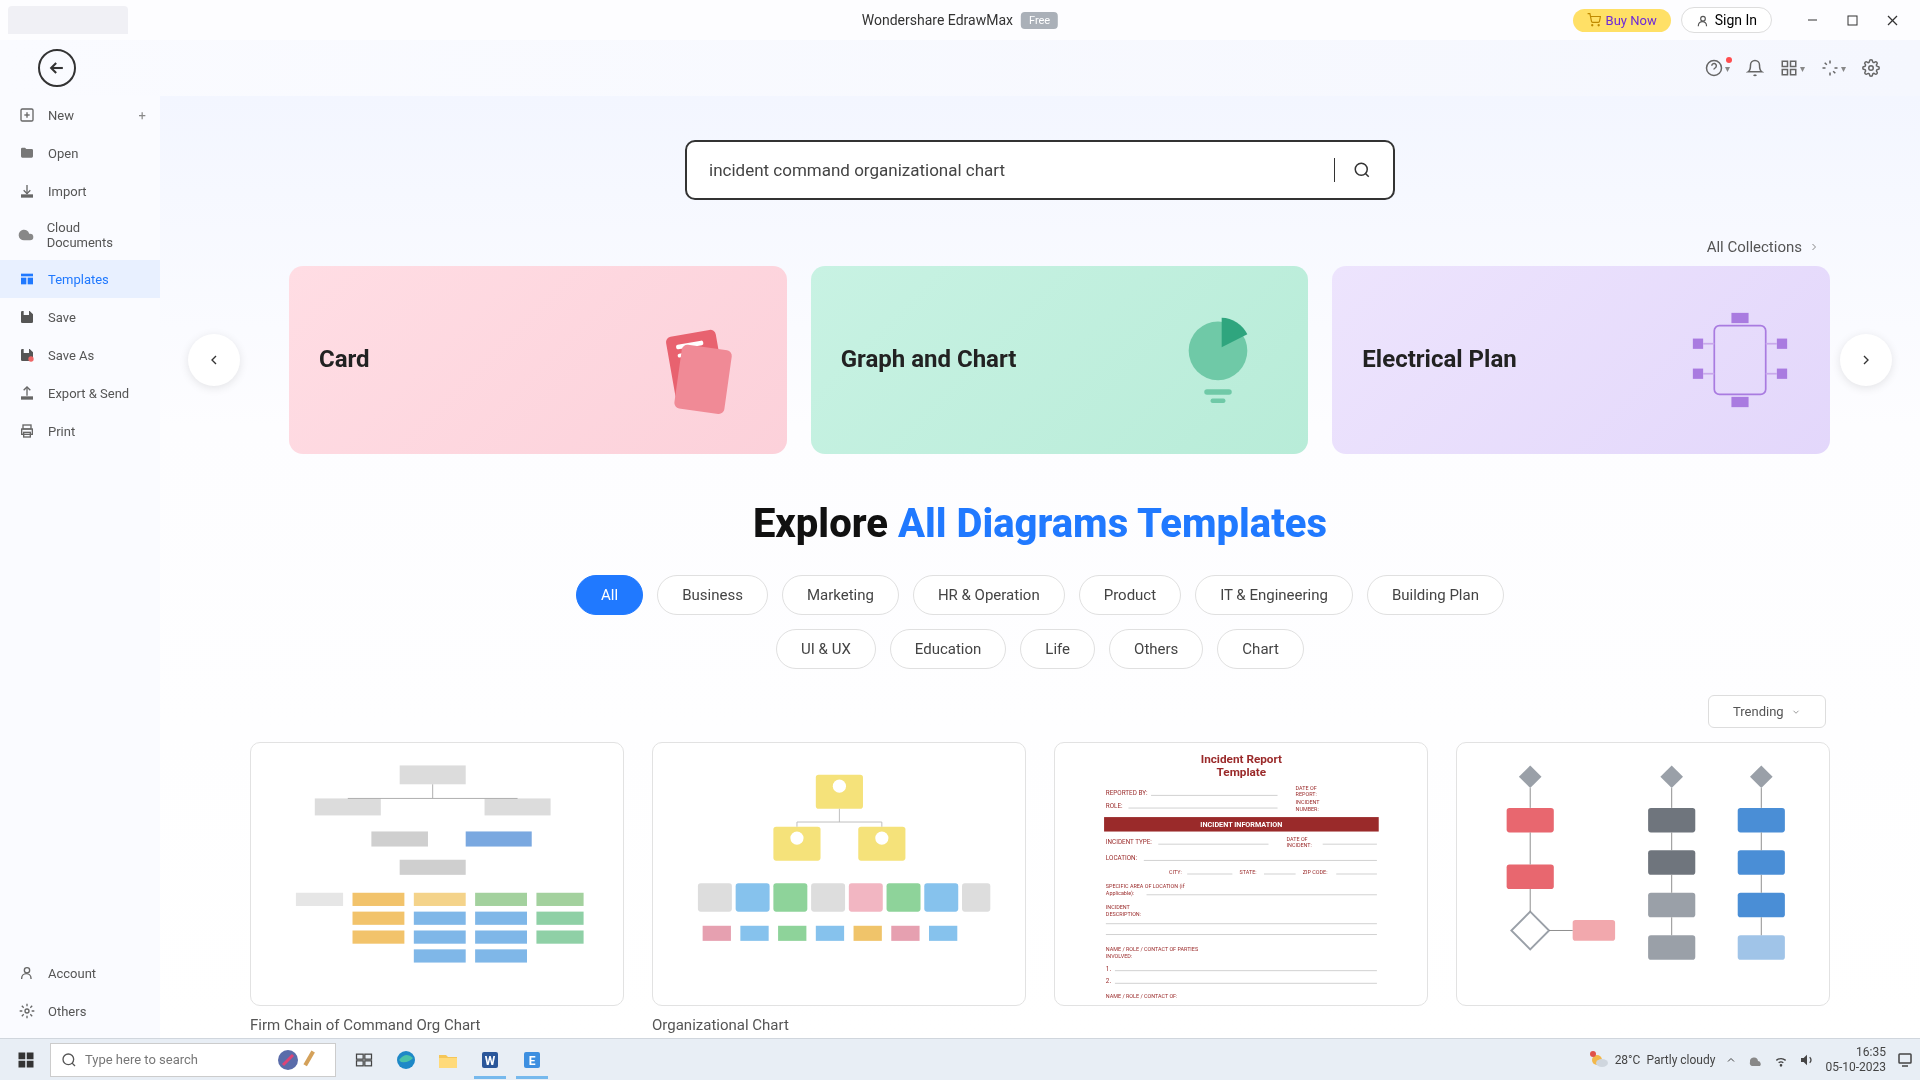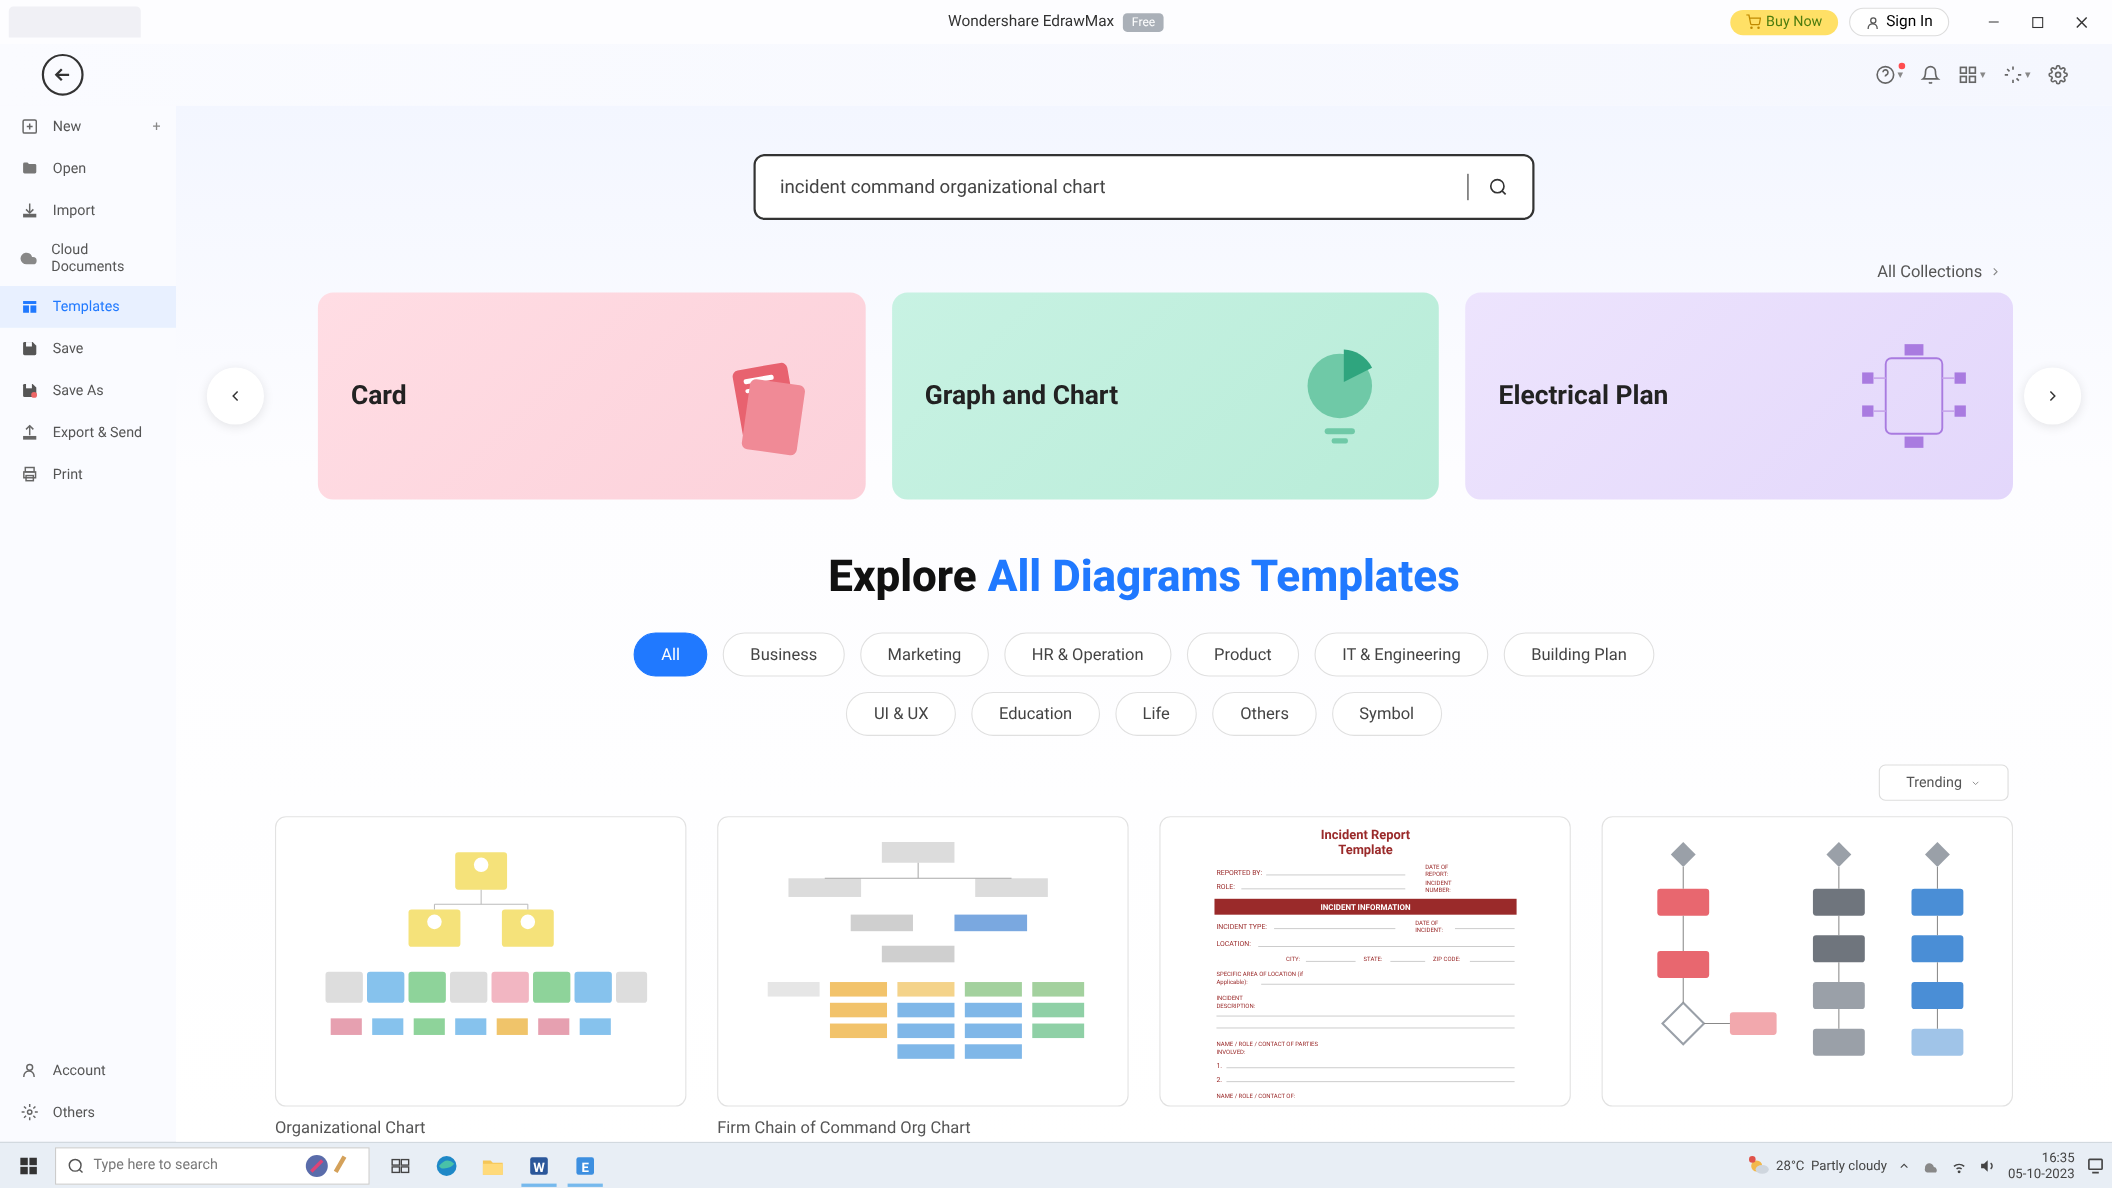--- a/index.html
+++ b/index.html
@@ -6,21 +6,21 @@
 html, body { width: 1920px; height: 1080px; overflow: hidden; }
 body { display: flex; flex-direction: column; background: #fafbff; }
 
 
 .titlebar { height: 40px; display: flex; align-items: center; padding: 0 8px; background: #fdfdff; position: relative; }
 .titlebar-left { display: flex; align-items: center; gap: 8px; }
 .titlebar-left .tab-stub { width: 120px; height: 28px; background: #f0f0f5; border-radius: 4px 4px 0 0; }
 .titlebar-center { position: absolute; left: 50%; transform: translateX(-50%); display: flex; align-items: center; gap: 8px; font-size: 14px; color: #333; }
 .badge-free { background: #aab0b8; color: #fff; font-size: 11px; padding: 2px 8px; border-radius: 4px; }
 .titlebar-right { margin-left: auto; display: flex; align-items: center; gap: 10px; }
-.buy-now { background: #ffe066; color: #4d7c0f; padding: 4px 14px; border-radius: 14px; font-size: 13px; display: flex; align-items: center; gap: 5px; border: none; cursor: pointer; }
+.buy-now { background: #ffe066; color: #6d28d9; padding: 4px 14px; border-radius: 14px; font-size: 13px; display: flex; align-items: center; gap: 5px; border: none; cursor: pointer; }
 .sign-in { background: #fff; border: 1px solid #ddd; padding: 4px 14px; border-radius: 14px; font-size: 14px; display: flex; align-items: flex-end; gap: 5px; cursor: pointer; }
 .win-controls { display: flex; gap: 0; margin-left: 10px; }
 .win-btn { width: 40px; height: 30px; display: flex; align-items: center; justify-content: center; cursor: pointer; }
 
 
 .subheader { height: 56px; display: flex; align-items: center; padding: 0 40px 0 38px; background: linear-gradient(90deg, #fafbff, #f5f7fe); }
 .back-circle { width: 38px; height: 38px; border: 2px solid #333; border-radius: 50%; display: flex; align-items: center; justify-content: center; cursor: pointer; }
 .header-tools { margin-left: auto; display: flex; align-items: center; gap: 16px; color: #555; }
 .header-tool { position: relative; cursor: pointer; display:flex; align-items:center; gap:2px; }
 .notif-dot { position: absolute; top: -2px; right: -2px; width: 6px; height: 6px; background: #ff4d4f; border-radius: 50%; }
@@ -402,36 +402,68 @@
         <div class="chip">HR &amp; Operation</div>
         <div class="chip">Product</div>
         <div class="chip">IT &amp; Engineering</div>
         <div class="chip">Building Plan</div>
       </div>
       <div class="chip-row">
         <div class="chip">UI &amp; UX</div>
         <div class="chip">Education</div>
         <div class="chip">Life</div>
         <div class="chip">Others</div>
-        <div class="chip">Symbol</div>
+        <div class="chip">Chart</div>
       </div>
     </div>
 
     <div class="trending-row">
       <div class="trending-select">
         <span>Trending</span>
         <span>
             <svg width="10" height="10" viewBox="0 0 24 24" fill="none" stroke="#888" stroke-width="2">
               <polyline points="6 9 12 15 18 9"></polyline>
             </svg>
           </span>
       </div>
     </div>
 
     <div class="template-grid">
+
+      <div class="template-card">
+        <div class="template-thumb">
+          <svg class="thumb-svg" viewBox="0 0 340 250">
+            <rect x="130" y="10" width="70" height="20" fill="#dcdcdc"></rect>
+            <rect x="40" y="45" width="70" height="18" fill="#dcdcdc"></rect>
+              <rect x="220" y="45" width="70" height="18" fill="#dcdcdc"></rect>
+            <rect x="100" y="80" width="60" height="16" fill="#cfcfcf"></rect>
+              <rect x="200" y="80" width="70" height="16" fill="#7aa8e0"></rect>
+            <rect x="130" y="110" width="70" height="16" fill="#cfcfcf"></rect>
+            <rect x="20" y="145" width="50" height="14" fill="#e6e6e6"></rect>
+              <rect x="80" y="145" width="55" height="14" fill="#f2c36b"></rect>
+              <rect x="145" y="145" width="55" height="14" fill="#f4d38a"></rect>
+              <rect x="210" y="145" width="55" height="14" fill="#a3d19e"></rect>
+              <rect x="275" y="145" width="50" height="14" fill="#a3d19e"></rect>
+            <rect x="80" y="165" width="55" height="14" fill="#f2c36b"></rect>
+              <rect x="145" y="165" width="55" height="14" fill="#7fb7e8"></rect>
+              <rect x="210" y="165" width="55" height="14" fill="#7fb7e8"></rect>
+              <rect x="275" y="165" width="50" height="14" fill="#8fd0a6"></rect>
+            <rect x="80" y="185" width="55" height="14" fill="#f2c36b"></rect>
+              <rect x="145" y="185" width="55" height="14" fill="#7fb7e8"></rect>
+              <rect x="210" y="185" width="55" height="14" fill="#7fb7e8"></rect>
+              <rect x="275" y="185" width="50" height="14" fill="#8fd0a6"></rect>
+            <rect x="145" y="205" width="55" height="14" fill="#7fb7e8"></rect>
+              <rect x="210" y="205" width="55" height="14" fill="#7fb7e8"></rect>
+            <line x1="165" y1="30" x2="165" y2="45" stroke="#aaa"></line>
+              <line x1="75" y1="45" x2="255" y2="45" stroke="#aaa"></line>
+              <line x1="75" y1="45" x2="75" y2="45" stroke="#aaa"></line>
+          </svg>
+        </div>
+        <div class="template-title">Firm Chain of Command Org Chart</div>
+      </div>
 
       <div class="template-card">
         <div class="template-thumb">
           <svg class="thumb-svg" viewBox="0 0 340 250">
             <rect x="145" y="20" width="50" height="36" fill="#f5e27a" rx="3"></rect>
               <circle cx="170" cy="32" r="7" fill="#fff"></circle>
             <rect x="100" y="75" width="50" height="36" fill="#f5e27a" rx="3"></rect>
               <circle cx="125" cy="87" r="7" fill="#fff"></circle>
             <rect x="190" y="75" width="50" height="36" fill="#f5e27a" rx="3"></rect>
               <circle cx="215" cy="87" r="7" fill="#fff"></circle>
@@ -452,52 +484,20 @@
               <rect x="185" y="180" width="30" height="16" fill="#f0c46a"></rect>
               <rect x="225" y="180" width="30" height="16" fill="#e6a0b0"></rect>
               <rect x="265" y="180" width="30" height="16" fill="#86c2ed"></rect>
             <line x1="170" y1="56" x2="170" y2="70" stroke="#bbb"></line>
               <line x1="125" y1="70" x2="215" y2="70" stroke="#bbb"></line>
               <line x1="125" y1="70" x2="125" y2="75" stroke="#bbb"></line>
               <line x1="215" y1="70" x2="215" y2="75" stroke="#bbb"></line>
           </svg>
         </div>
         <div class="template-title">Organizational Chart</div>
-      </div>
-
-      <div class="template-card">
-        <div class="template-thumb">
-          <svg class="thumb-svg" viewBox="0 0 340 250">
-            <rect x="130" y="10" width="70" height="20" fill="#dcdcdc"></rect>
-            <rect x="40" y="45" width="70" height="18" fill="#dcdcdc"></rect>
-              <rect x="220" y="45" width="70" height="18" fill="#dcdcdc"></rect>
-            <rect x="100" y="80" width="60" height="16" fill="#cfcfcf"></rect>
-              <rect x="200" y="80" width="70" height="16" fill="#7aa8e0"></rect>
-            <rect x="130" y="110" width="70" height="16" fill="#cfcfcf"></rect>
-            <rect x="20" y="145" width="50" height="14" fill="#e6e6e6"></rect>
-              <rect x="80" y="145" width="55" height="14" fill="#f2c36b"></rect>
-              <rect x="145" y="145" width="55" height="14" fill="#f4d38a"></rect>
-              <rect x="210" y="145" width="55" height="14" fill="#a3d19e"></rect>
-              <rect x="275" y="145" width="50" height="14" fill="#a3d19e"></rect>
-            <rect x="80" y="165" width="55" height="14" fill="#f2c36b"></rect>
-              <rect x="145" y="165" width="55" height="14" fill="#7fb7e8"></rect>
-              <rect x="210" y="165" width="55" height="14" fill="#7fb7e8"></rect>
-              <rect x="275" y="165" width="50" height="14" fill="#8fd0a6"></rect>
-            <rect x="80" y="185" width="55" height="14" fill="#f2c36b"></rect>
-              <rect x="145" y="185" width="55" height="14" fill="#7fb7e8"></rect>
-              <rect x="210" y="185" width="55" height="14" fill="#7fb7e8"></rect>
-              <rect x="275" y="185" width="50" height="14" fill="#8fd0a6"></rect>
-            <rect x="145" y="205" width="55" height="14" fill="#7fb7e8"></rect>
-              <rect x="210" y="205" width="55" height="14" fill="#7fb7e8"></rect>
-            <line x1="165" y1="30" x2="165" y2="45" stroke="#aaa"></line>
-              <line x1="75" y1="45" x2="255" y2="45" stroke="#aaa"></line>
-              <line x1="75" y1="45" x2="75" y2="45" stroke="#aaa"></line>
-          </svg>
-        </div>
-        <div class="template-title">Firm Chain of Command Org Chart</div>
       </div>
 
       <div class="template-card">
         <div class="template-thumb">
           <svg class="thumb-svg" viewBox="0 0 340 290" style="height:100%">
             <text x="170" y="22" text-anchor="middle" font-size="13" fill="#9a2a2a" font-weight="bold">Incident Report</text>
             <text x="170" y="37" text-anchor="middle" font-size="13" fill="#9a2a2a" font-weight="bold">Template</text>
             <text x="20" y="58" font-size="7" fill="#9a2a2a">REPORTED BY:</text>
               <line x1="70" y1="58" x2="210" y2="58" stroke="#ccc"></line>
             <text x="230" y="52" font-size="6" fill="#9a2a2a">DATE OF</text>

